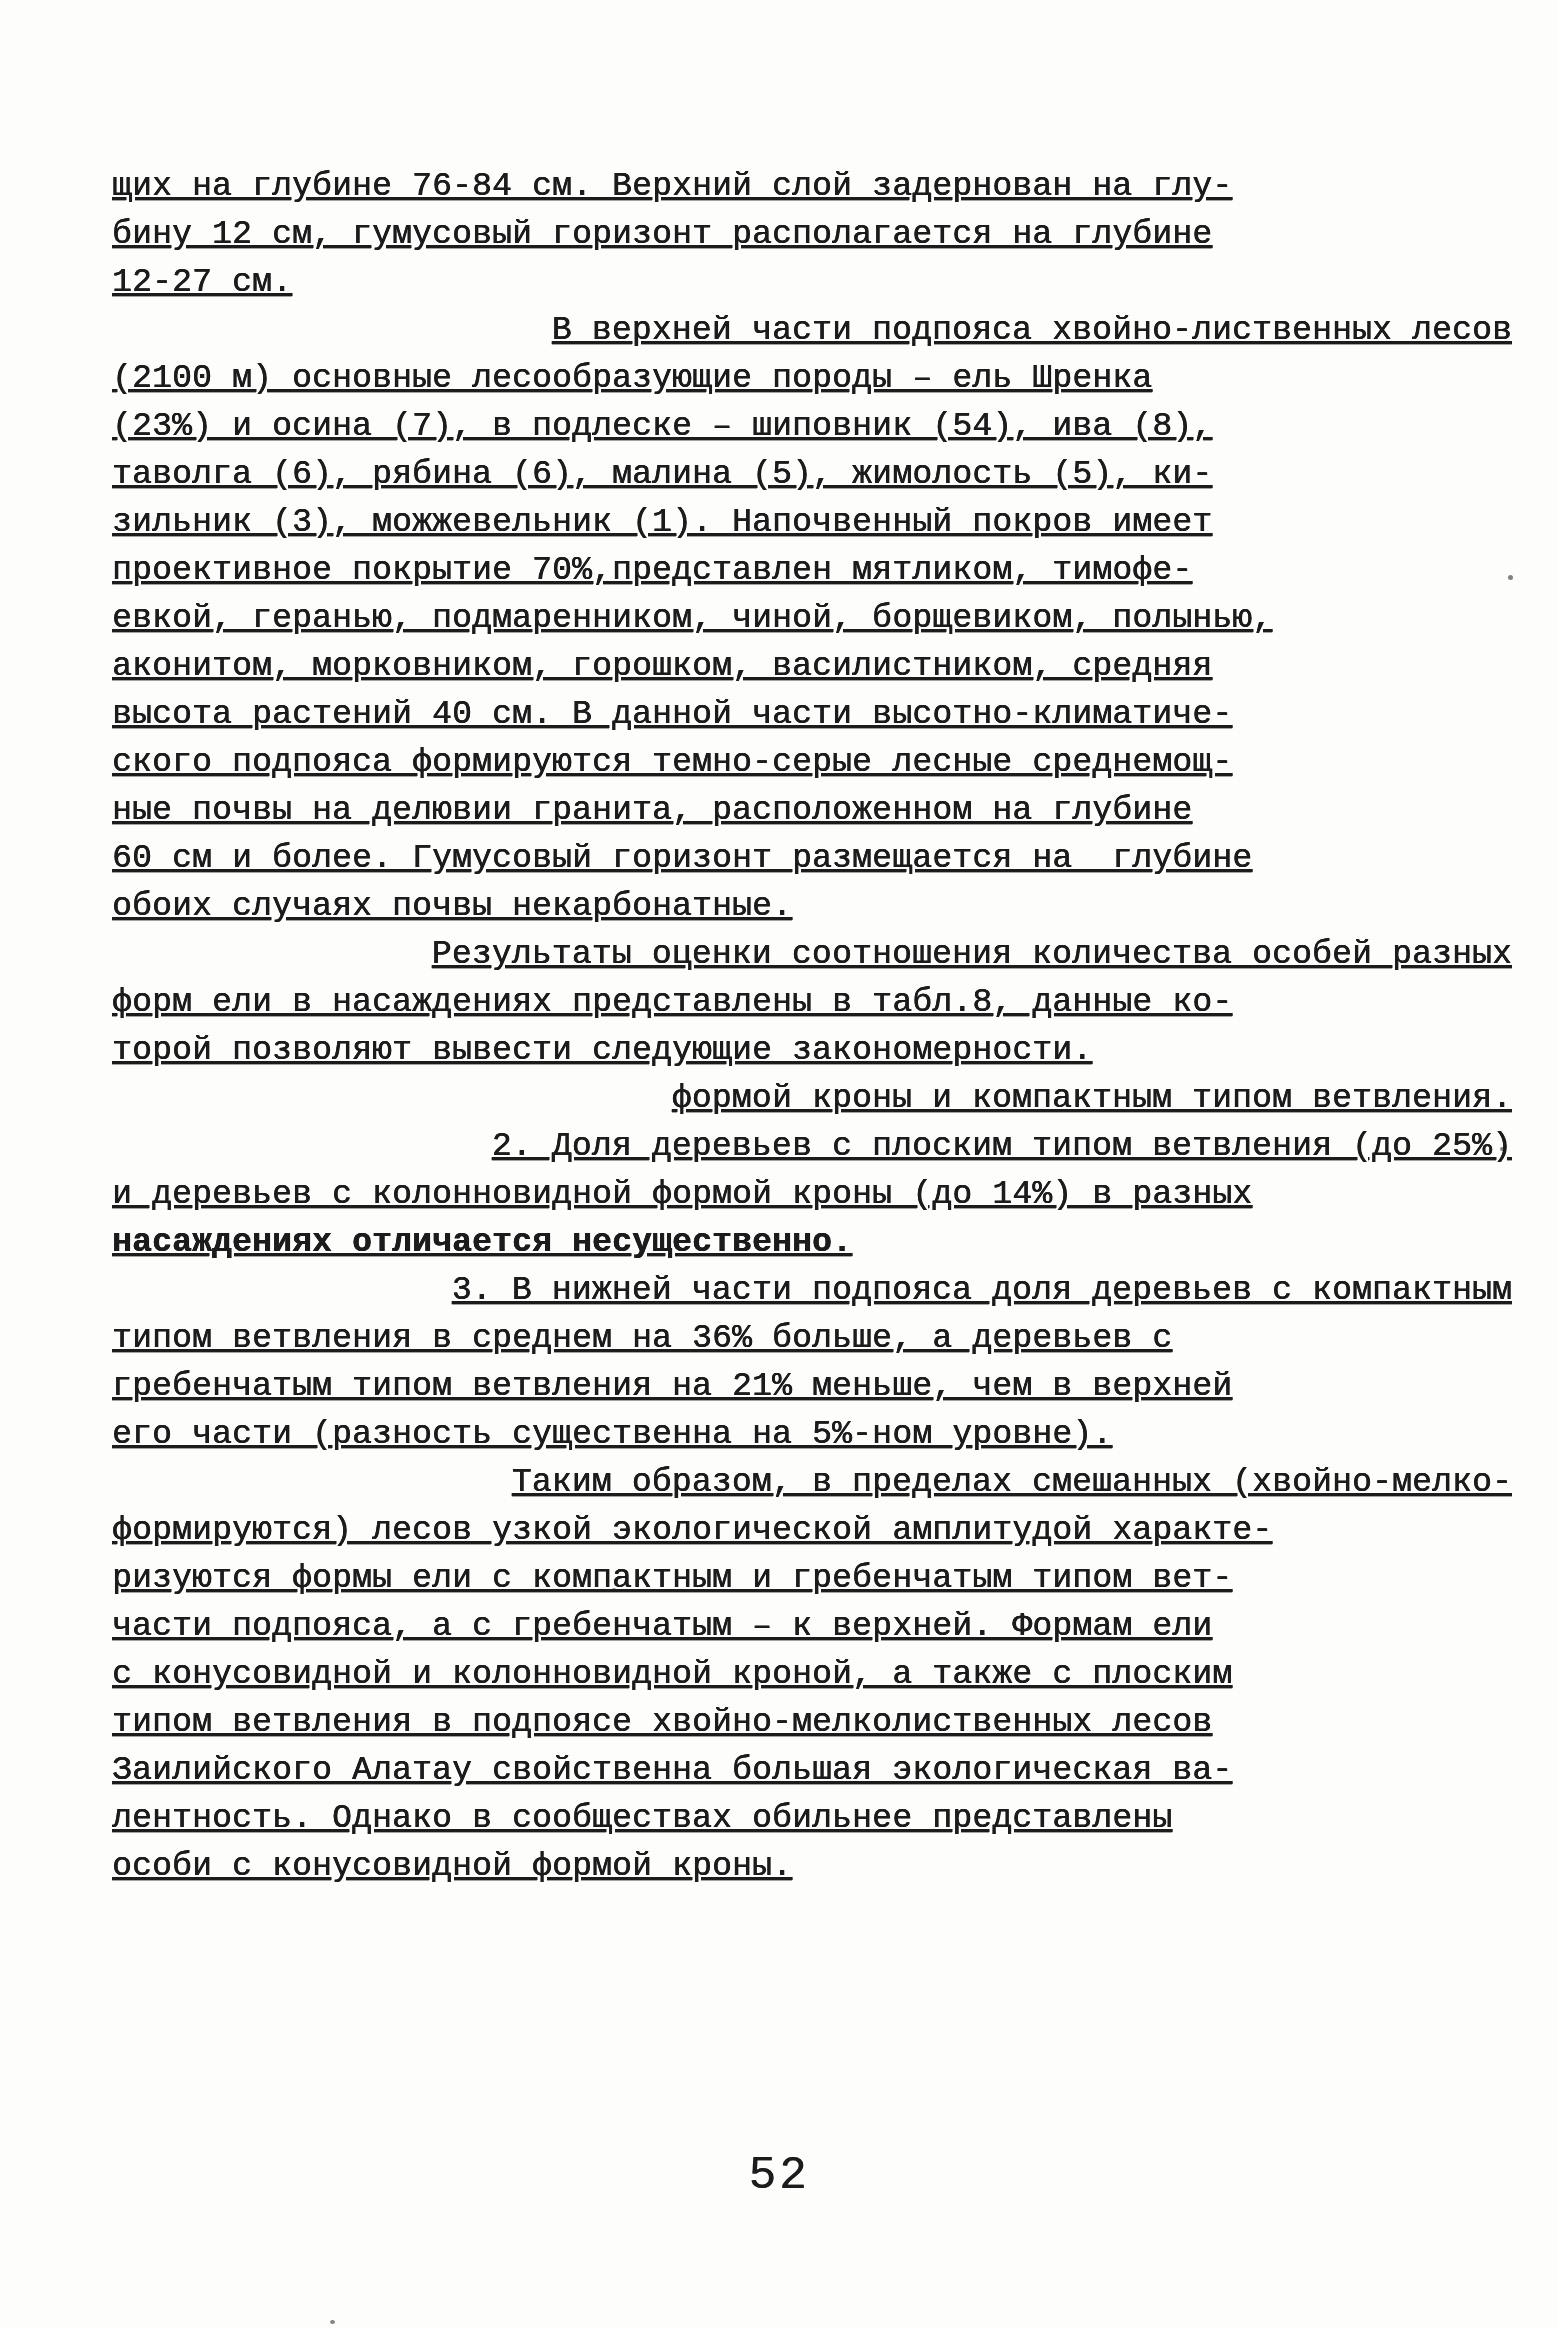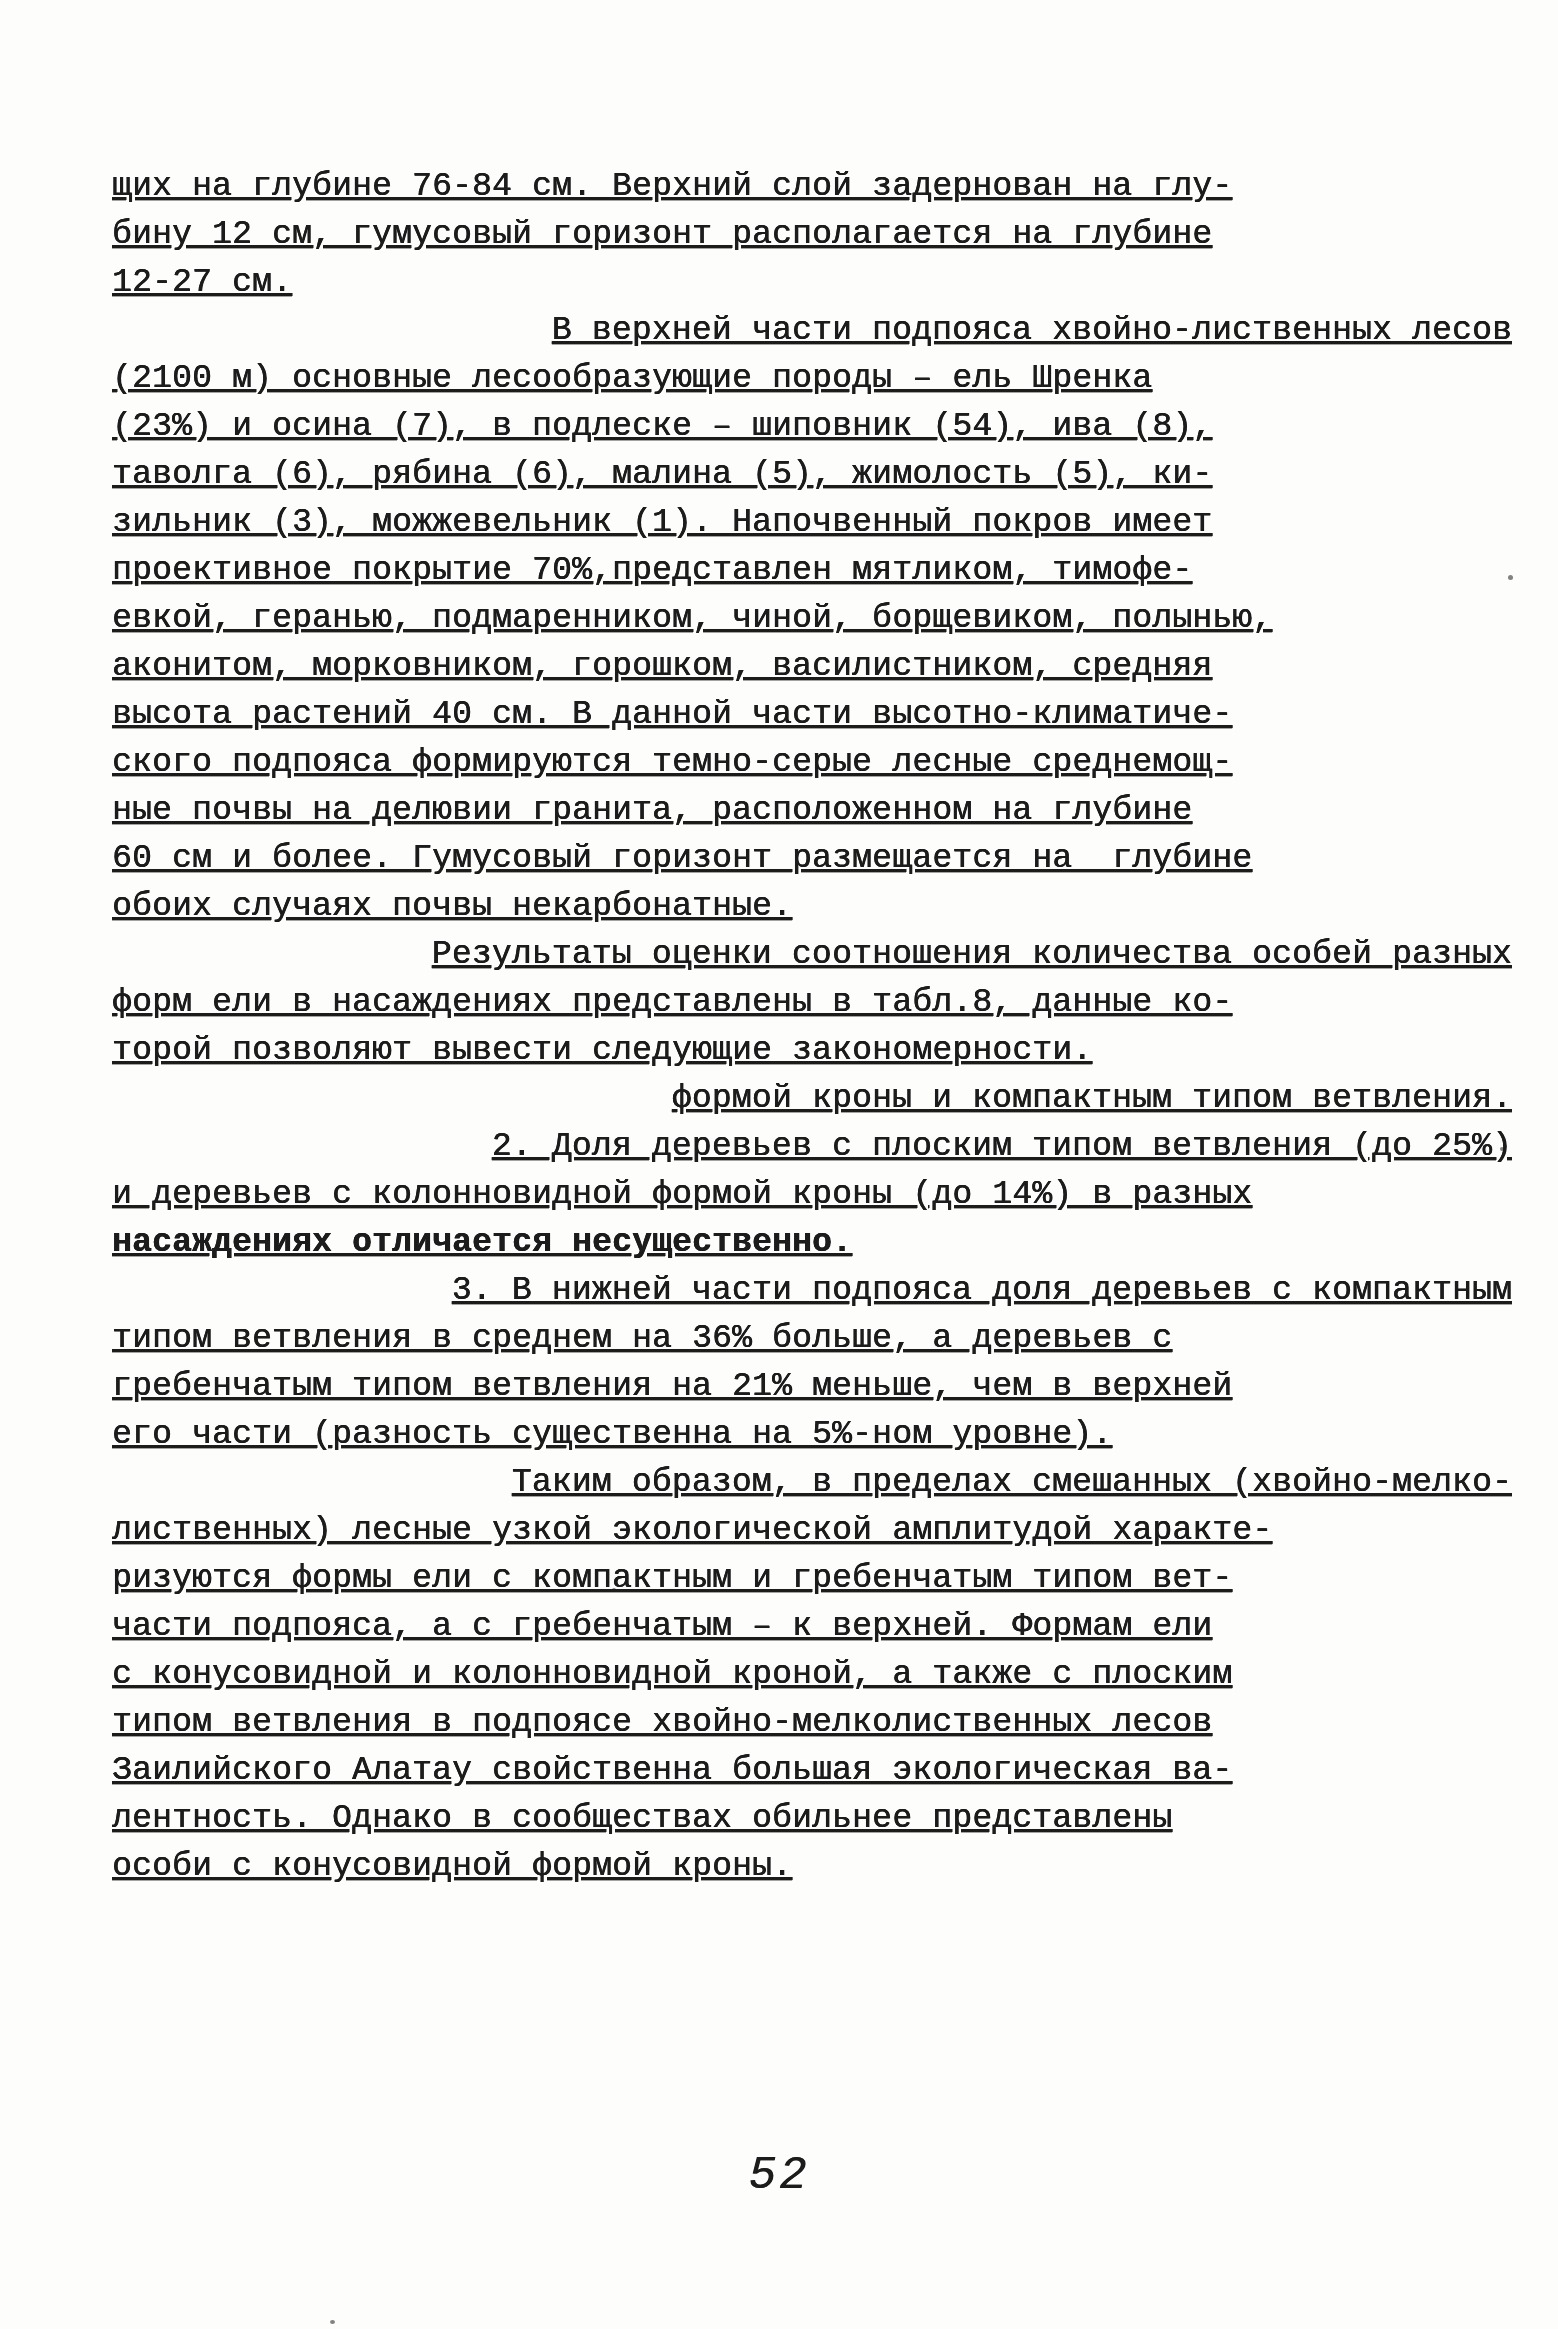--- a/index.html
+++ b/index.html
@@ -52,21 +52,20 @@
   }
   .page-number {
     position: absolute;
     top: 2150px;
     left: 0;
     width: 100%;
     text-align: center;
     font-size: 46px;
     letter-spacing: 3px;
     text-shadow: 0.5px 0 0 currentColor;
-    font-style: italic;
   }
   
   .speck {
     position: absolute;
     background: rgba(30,30,30,0.55);
     border-radius: 50%;
   }
   .speck.s1 { left: 1508px; top: 575px;  width: 5px; height: 5px; }
   .speck.s2 { left: 612px;  top: 1588px; width: 4px; height: 4px; }
   .speck.s3 { left: 1500px; top: 1147px; width: 4px; height: 4px; }
@@ -111,21 +110,21 @@
         <div class="line bold">насаждениях отличается несущественно.</div>
       </div>
       <div class="paragraph indented">
         <div class="line">3. В нижней части подпояса доля деревьев с компактным</div>
         <div class="line">типом ветвления в среднем на 36% больше, а деревьев с</div>
         <div class="line">гребенчатым типом ветвления на 21% меньше, чем в верхней</div>
         <div class="line">его части (разность существенна на 5%-ном уровне).</div>
       </div>
       <div class="paragraph indented">
         <div class="line">Таким образом, в пределах смешанных (хвойно-мелко-</div>
-        <div class="line">лиственных) лесные узкой экологической амплитудой характе-</div>
+        <div class="line">формируются) лесов узкой экологической амплитудой характе-</div>
         <div class="line">ризуются формы ели с компактным и гребенчатым типом вет-</div>
         <div class="line">части подпояса, а с гребенчатым – к верхней. Формам ели</div>
         <div class="line">с конусовидной и колонновидной кроной, а также с плоским</div>
         <div class="line">типом ветвления в подпоясе хвойно-мелколиственных лесов</div>
         <div class="line">Заилийского Алатау свойственна большая экологическая ва-</div>
         <div class="line">лентность. Однако в сообществах обильнее представлены</div>
         <div class="line">особи с конусовидной формой кроны.</div>
       </div>
     </main>
   <footer class="page-number">52</footer>

